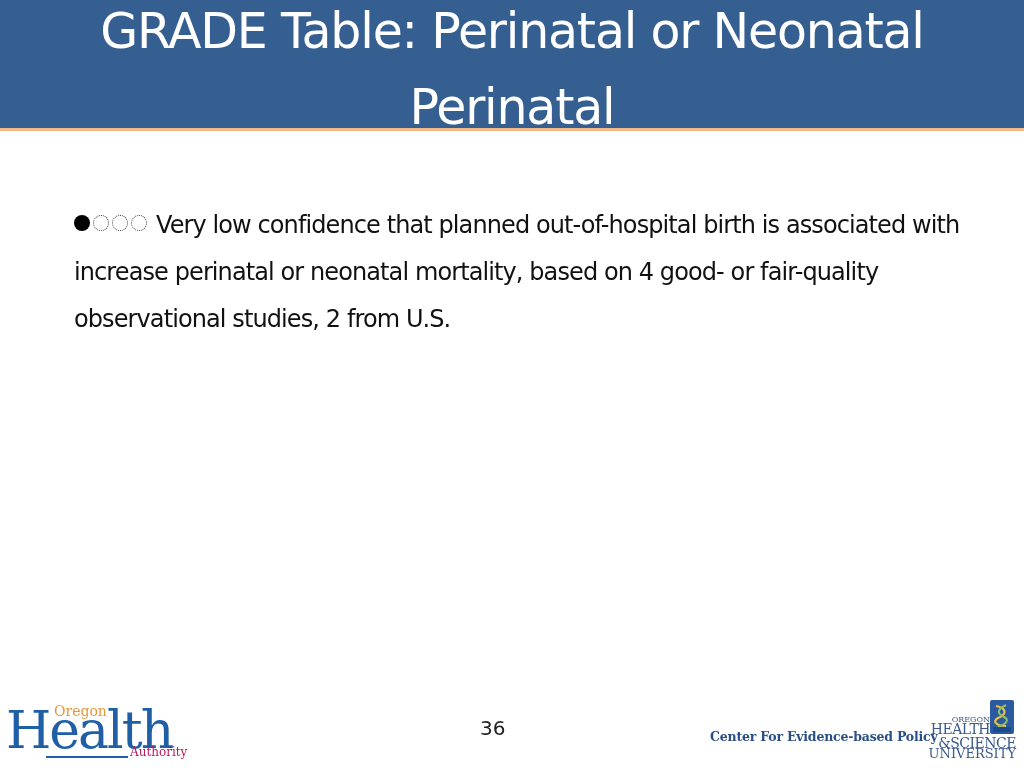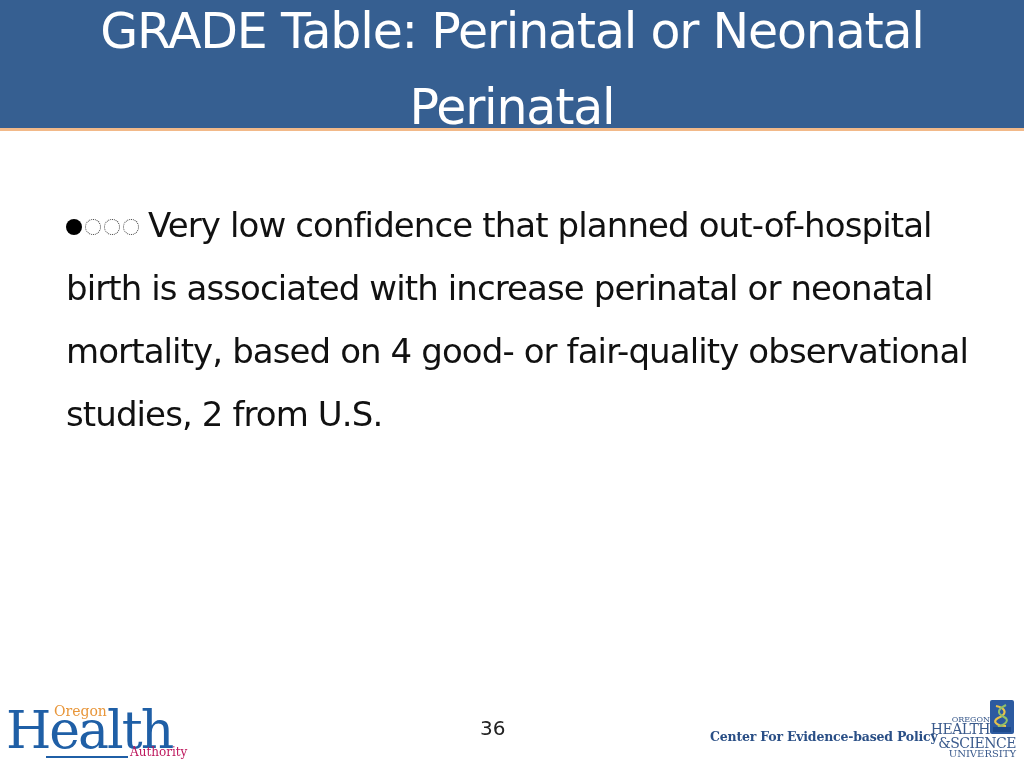--- a/index.html
+++ b/index.html
@@ -47,25 +47,25 @@
       letter-spacing: -1.2px;
       margin: 0;
       z-index: 2;
     }
     .body-text {
       position: absolute;
       left: 62px;
       top: 188px;
       width: 920px;
       font-family: "DejaVu Sans", sans-serif;
-      font-size: 34px;
-      line-height: 63px;
+      font-size: 24px;
+      line-height: 47px;
       color: #111111;
       letter-spacing: -0.9px;
-      margin: 4px;
+      margin: 12px;
     }
     .rating {
       display: inline-block;
       vertical-align: 2px;
       margin-right: 6px;
     }
     .dot {
       display: inline-block;
       width: 16px;
       height: 16px;
@@ -163,21 +163,21 @@
       position: absolute;
       right: 8px;
       text-align: right;
       font-family: "DejaVu Serif", "Liberation Serif", serif;
       color: #3a5a8c;
       white-space: nowrap;
     }
     .ohsu-oregon { top: 16px; font-size: 8px; line-height: 8px; right: 30px; }
     .ohsu-health { top: 22px; font-size: 14px; line-height: 14px; right: 30px; letter-spacing: -0.5px; }
     .ohsu-science { top: 36px; font-size: 14px; line-height: 14px; right: 4px; letter-spacing: -0.5px; }
-    .ohsu-university { top: 50px; font-size: 10px; line-height: 8px; right: 4px; }
+    .ohsu-university { top: 50px; font-size: 13px; line-height: 8px; right: 4px; }
   </style>
 </head>
 <body>
 
 <div class="slide">
 
   <div class="header"></div>
   <div class="header-rule"></div>
 
   <h1 class="title">

